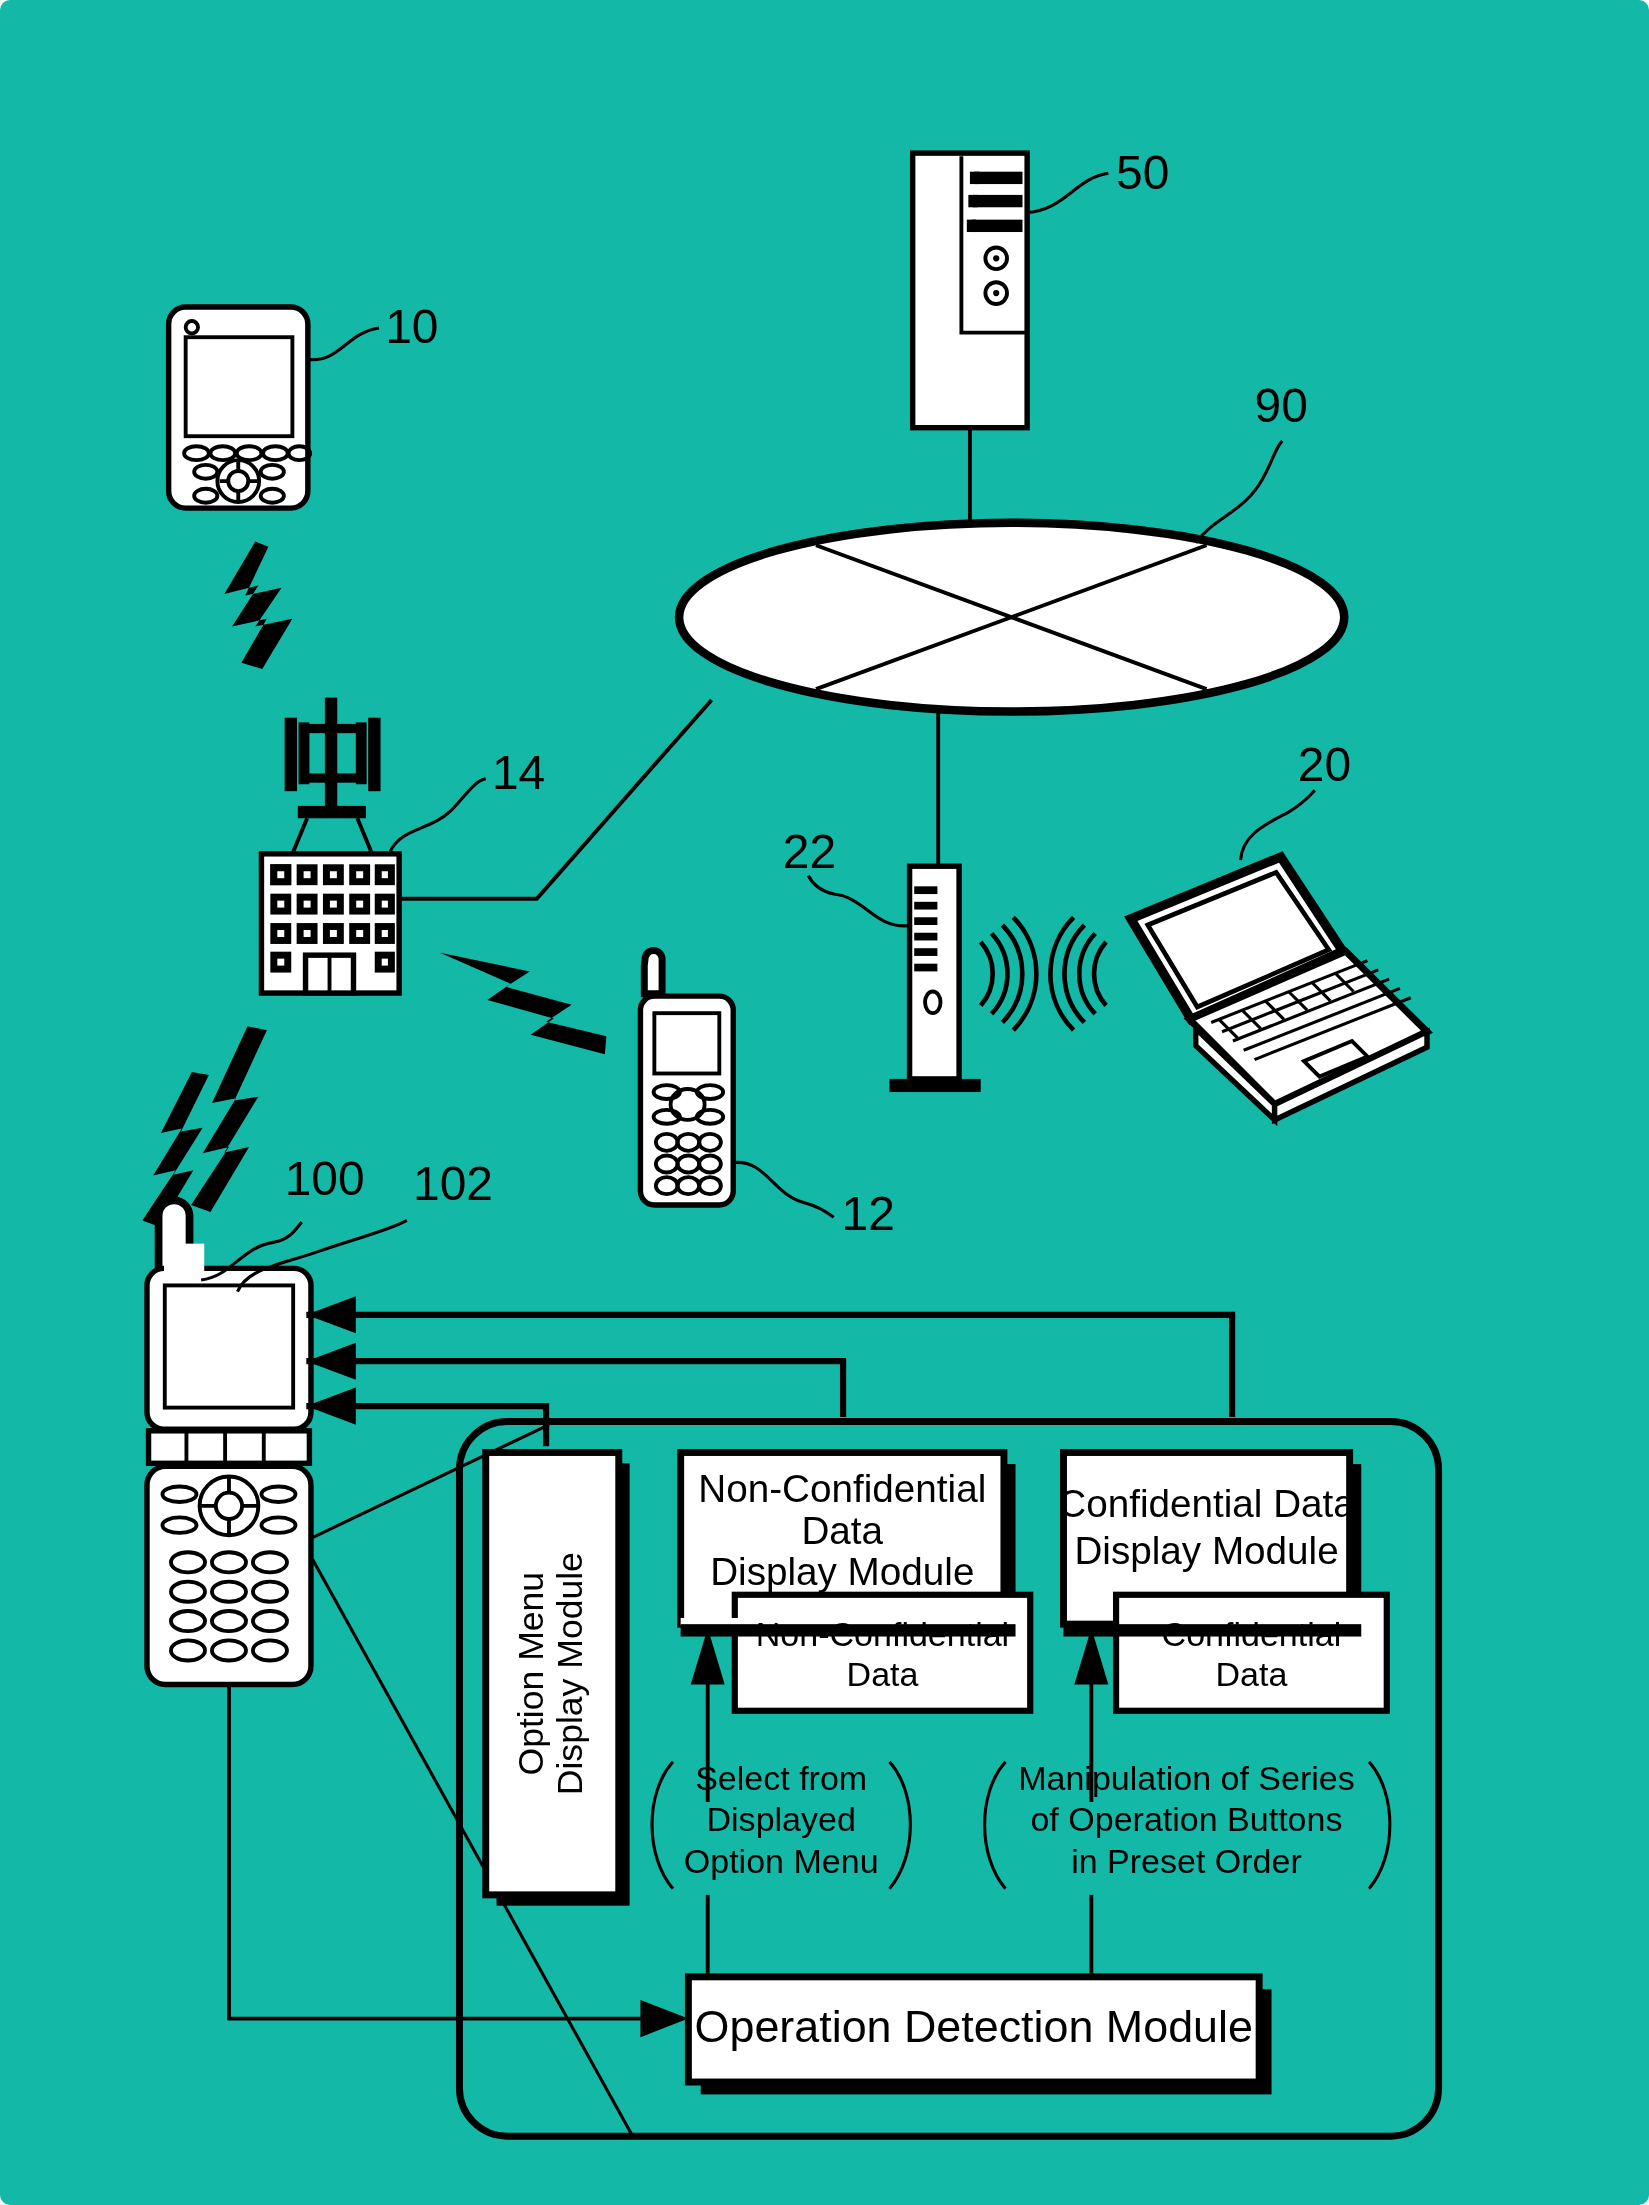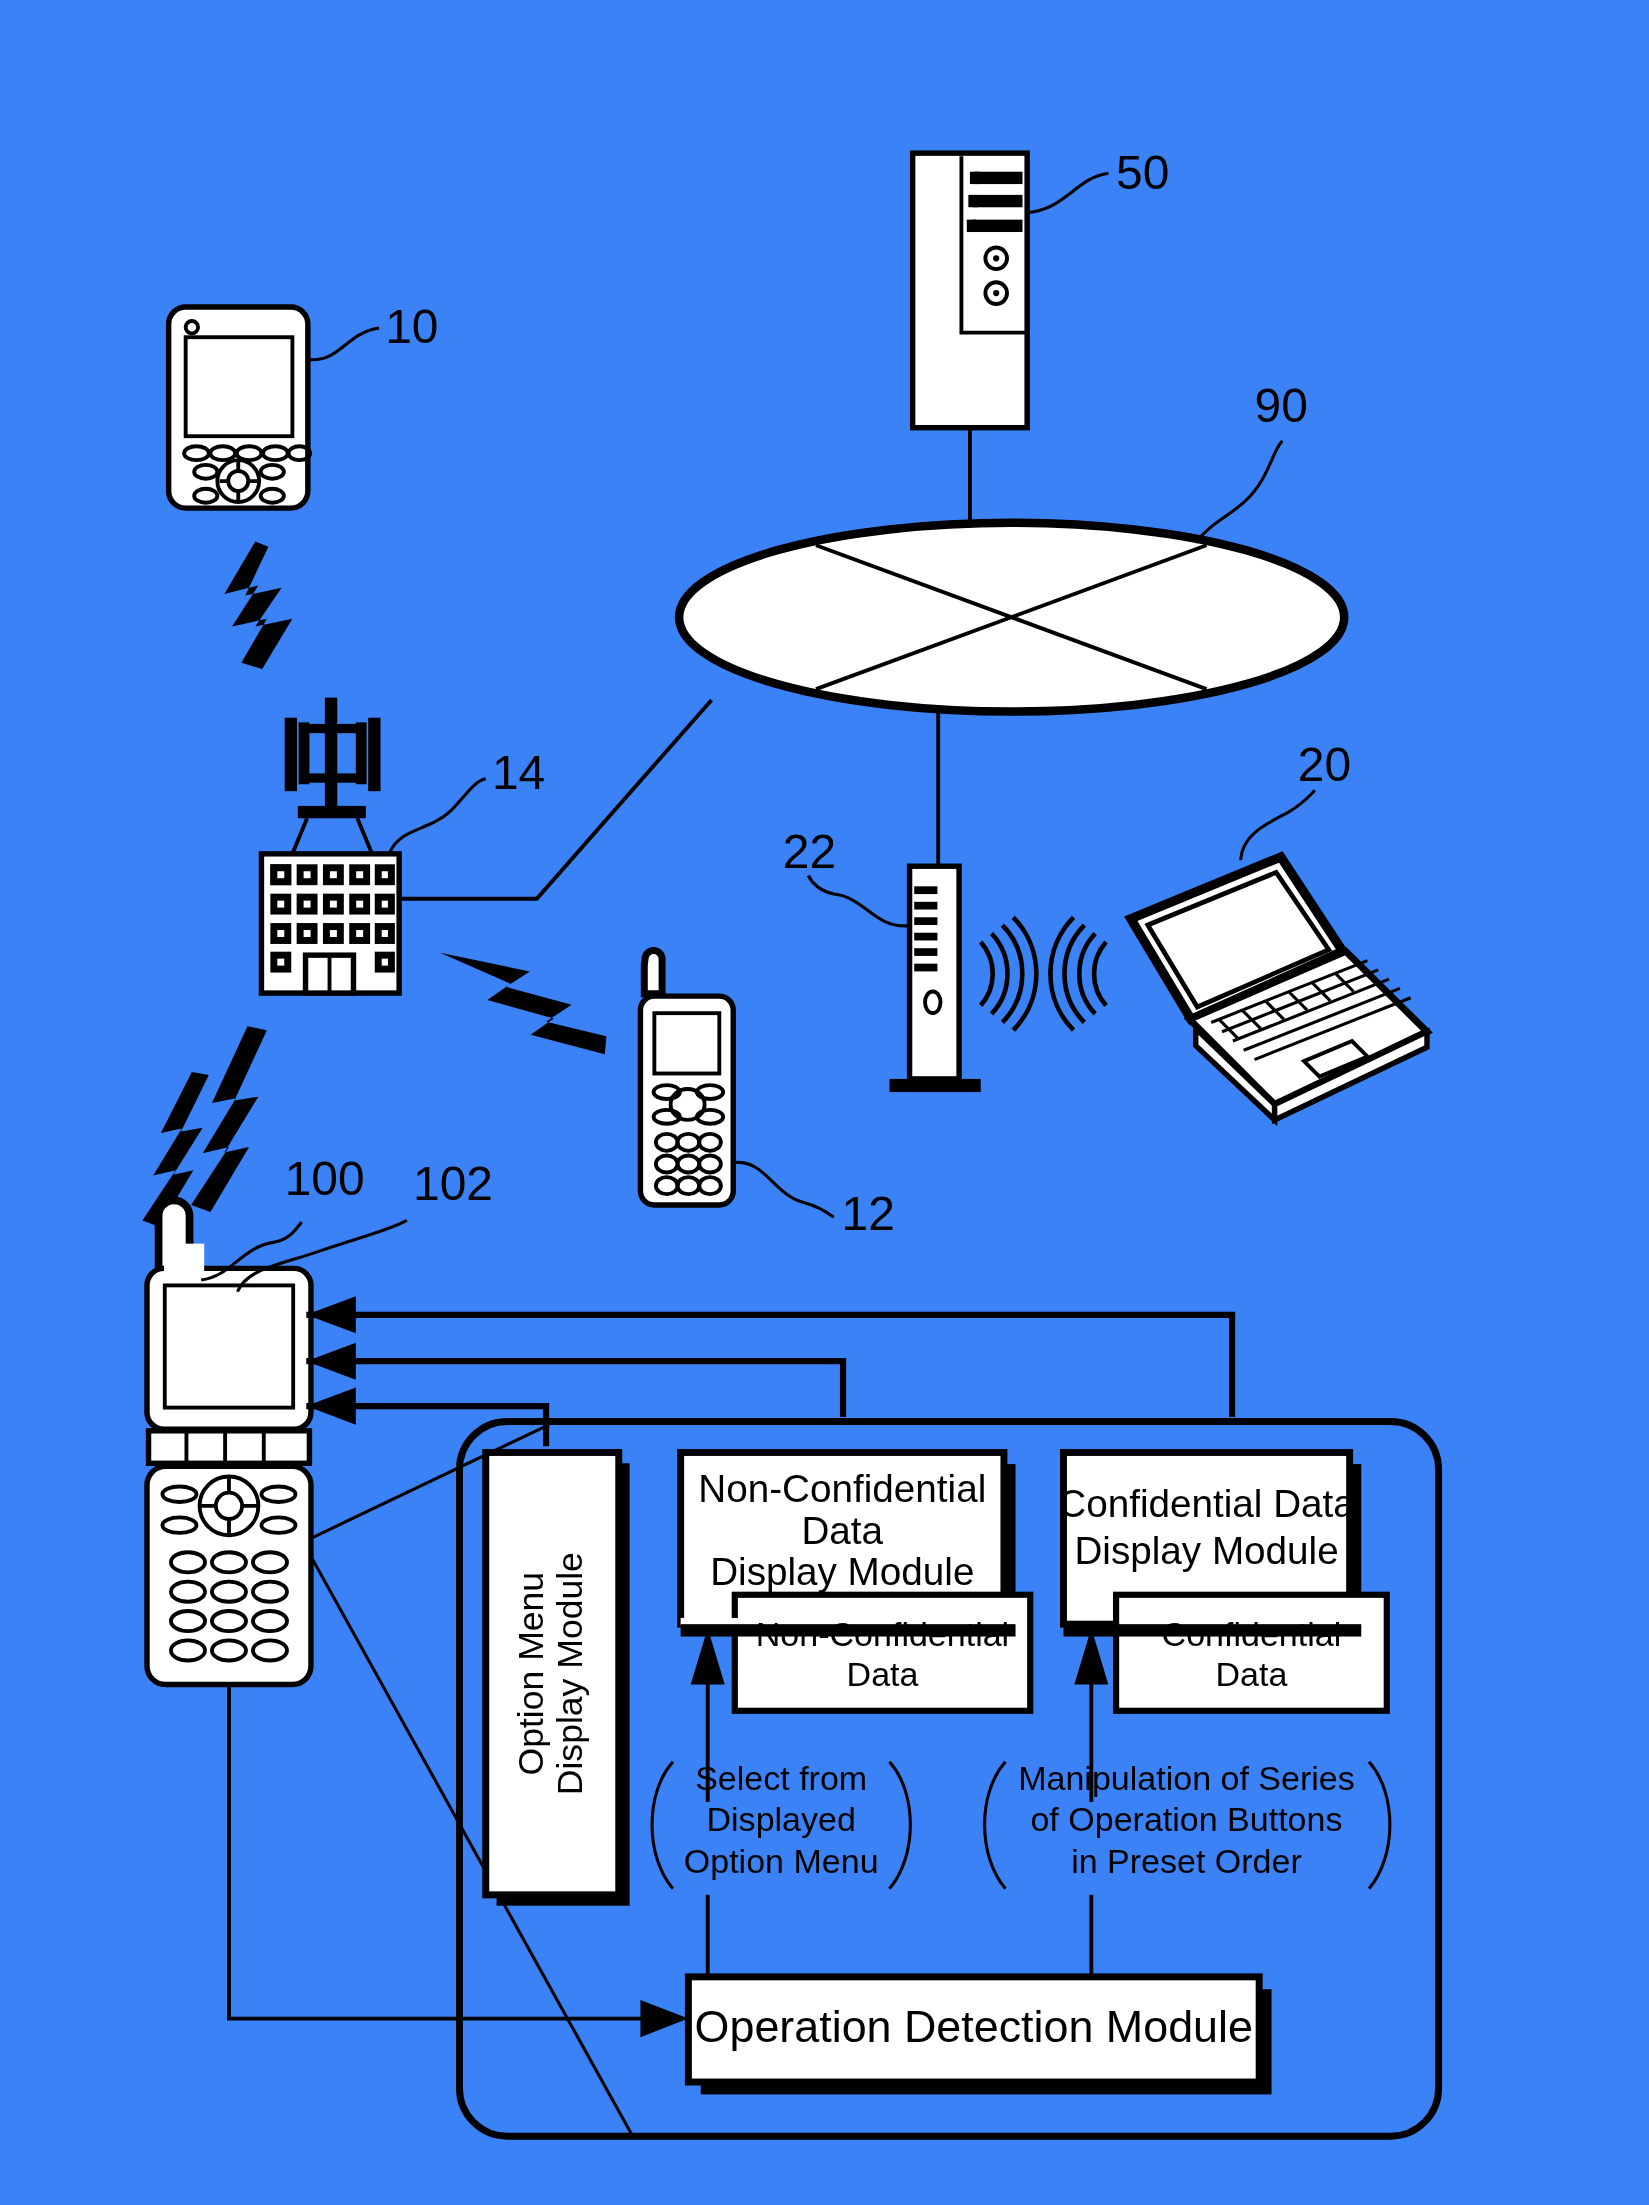--- a/index.html
+++ b/index.html
@@ -4,23 +4,24 @@
 <style>
   html, body {
     margin: 0;
     padding: 0;
     background: #ffffff;
   }
   #page {
     position: relative;
     width: 1649px;
     height: 2205px;
-    background: #3b82f6;
+    background: #14b8a6;
     overflow: hidden;
     font-family: "Liberation Sans", sans-serif;
+    border-radius: 10px;
   }
   svg.figure {
     position: absolute;
     top: 0;
     left: 0;
     width: 1649px;
     height: 2205px;
     display: block;
   }
   .ln   { stroke: #000; fill: none; stroke-width: 5; }

